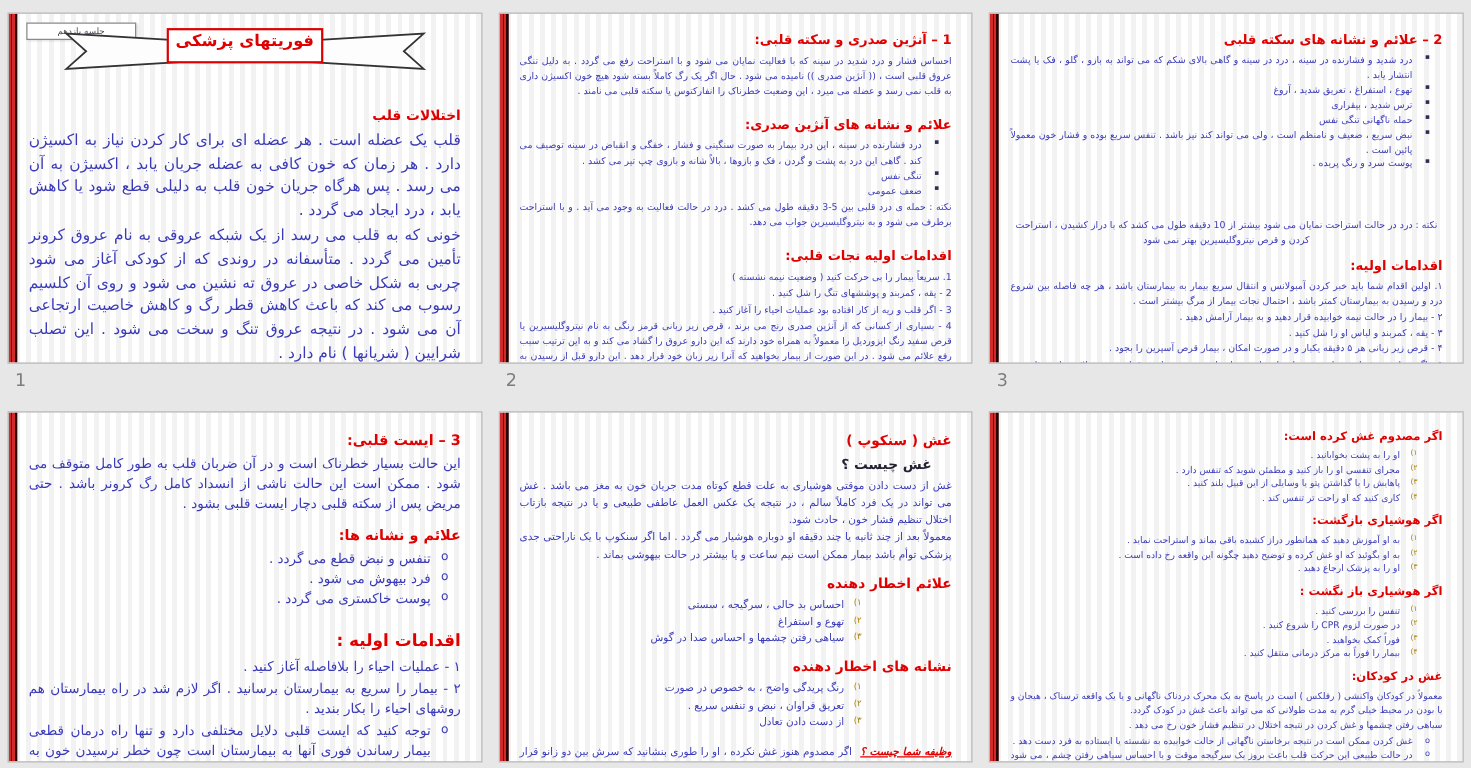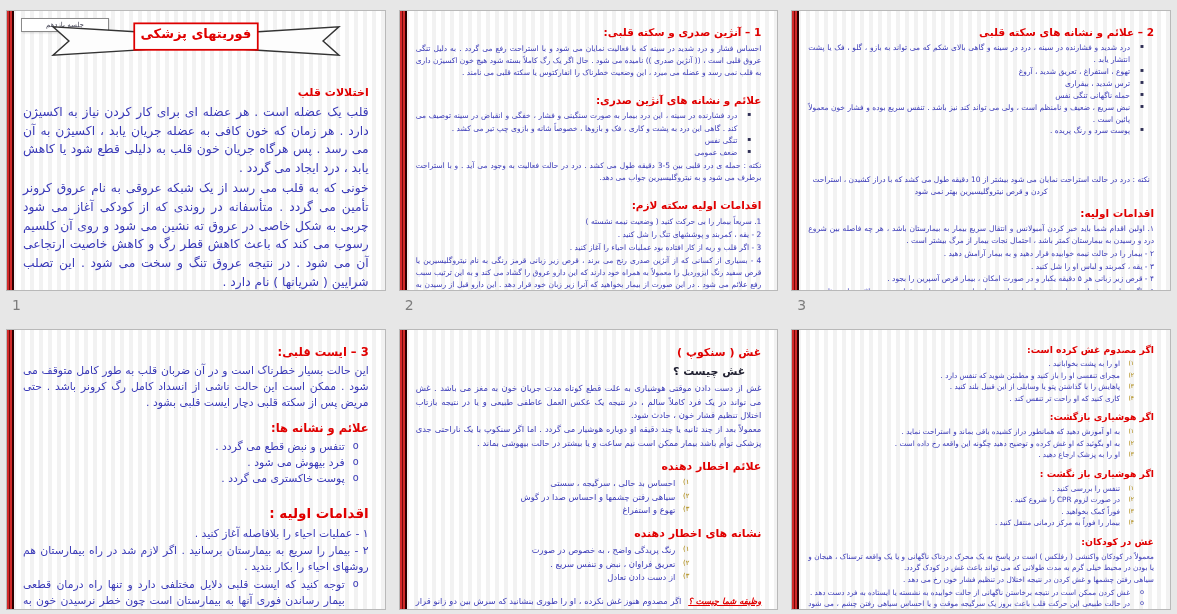--- a/index.html
+++ b/index.html
@@ -100,26 +100,26 @@
       </div>
   </div>
 
   <div class="slide" id="slide-2">
     <div class="redbar"></div>
     <div class="body">
         <div class="h">1 – آنژین صدری و سکته قلبی:</div>
         <div class="p">احساس فشار و درد شدید در سینه که با فعالیت نمایان می شود و با استراحت رفع می گردد . به دلیل تنگی عروق قلبی است ، (( آنژین صدری )) نامیده می شود . حال اگر یک رگ کاملاً بسته شود هیچ خون اکسیژن داری به قلب نمی رسد و عضله می میرد ، این وضعیت خطرناک را انفارکتوس یا سکته قلبی می نامند .</div>
         <div class="h gap">علائم و نشانه های آنژین صدری:</div>
         <ul class="lst m-sq">
-          <li>درد فشارنده در سینه ، این درد بیمار به صورت سنگینی و فشار ، خفگی و انقباض در سینه توصیف می کند . گاهی این درد به پشت و کاری ، فک و بازوها ، خصوصاً شانه و بازوی چپ تیر می کشد .</li>
+          <li>درد فشارنده در سینه ، این درد بیمار به صورت سنگینی و فشار ، خفگی و انقباض در سینه توصیف می کند . گاهی این درد به پشت و گردن ، فک و بازوها ، بالاً شانه و بازوی چپ تیر می کشد .</li>
           <li>تنگی نفس</li>
           <li>ضعف عمومی</li>
         </ul>
         <div class="p">نکته : حمله ی درد قلبی بین 5-3 دقیقه طول می کشد . درد در حالت فعالیت به وجود می آید . و با استراحت برطرف می شود و به نیتروگلیسیرین جواب می دهد.</div>
-        <div class="h gap">اقدامات اولیه سکته لازم:</div>
+        <div class="h gap">اقدامات اولیه نجات قلبی:</div>
         <div class="p">1. سریعاً بیمار را بی حرکت کنید ( وضعیت نیمه نشسته )</div>
         <div class="p">2 - یقه ، کمربند و پوششهای تنگ را شل کنید .</div>
         <div class="p">3 - اگر قلب و ریه از کار افتاده بود عملیات احیاء را آغاز کنید .</div>
         <div class="p">4 - بسیاری از کسانی که از آنژین صدری رنج می برند ، قرص زیر زبانی قرمز رنگی به نام نیتروگلیسیرین یا قرص سفید رنگ ایزوردیل را معمولاً به همراه خود دارند که این دارو عروق را گشاد می کند و به این ترتیب سبب رفع علائم می شود . در این صورت از بیمار بخواهید که آنرا زیر زبان خود قرار دهد . این دارو قبل از رسیدن به بیمارستان ، در صورت عدم رفع ناراحتی ، می توان تا سه بار با فواصل 5 دقیقه ای تکرار کرد .</div>
       </div>
   </div>
 
   <div class="slide" id="slide-3">
     <div class="redbar"></div>
     <div class="body">
@@ -170,22 +170,22 @@
   <div class="slide" id="slide-5">
     <div class="redbar"></div>
     <div class="body">
         <div class="h">غش ( سنکوپ )</div>
         <div class="h dk">غش چیست ؟</div>
         <div class="p">غش از دست دادن موقتی هوشیاری به علت قطع کوتاه مدت جریان خون به مغز می باشد . غش می تواند در یک فرد کاملاً سالم ، در نتیجه یک عکس العمل عاطفی طبیعی و یا در نتیجه بازتاب اختلال تنظیم فشار خون ، حادث شود.</div>
         <div class="p">معمولاً بعد از چند ثانیه یا چند دقیقه او دوباره هوشیار می گردد . اما اگر سنکوپ با یک ناراحتی جدی پزشکی توأم باشد بیمار ممکن است نیم ساعت و یا بیشتر در حالت بیهوشی بماند .</div>
         <div class="h">علائم اخطار دهنده</div>
         <ul class="lst m-num ind">
           <li>احساس بد حالی ، سرگیجه ، سستی</li>
+          <li>تهوع و استفراغ</li>
           <li>سیاهی رفتن چشمها و احساس صدا در گوش</li>
-          <li>تهوع و استفراغ</li>
         </ul>
         <div class="h">نشانه های اخطار دهنده</div>
         <ul class="lst m-num ind">
           <li>رنگ پریدگی واضح ، به خصوص در صورت</li>
           <li>تعریق فراوان ، نبض و تنفس سریع .</li>
           <li>از دست دادن تعادل</li>
         </ul>
         <div class="p gap"><span class="lead">وظیفه شما چیست ؟</span> اگر مصدوم هنوز غش نکرده ، او را طوری بنشانید که سرش بین دو زانو قرار بگیرد . یا او را به پشت خوابانده و پاهایش را اندکی بالا بیاورید .</div>
       </div>
   </div>

